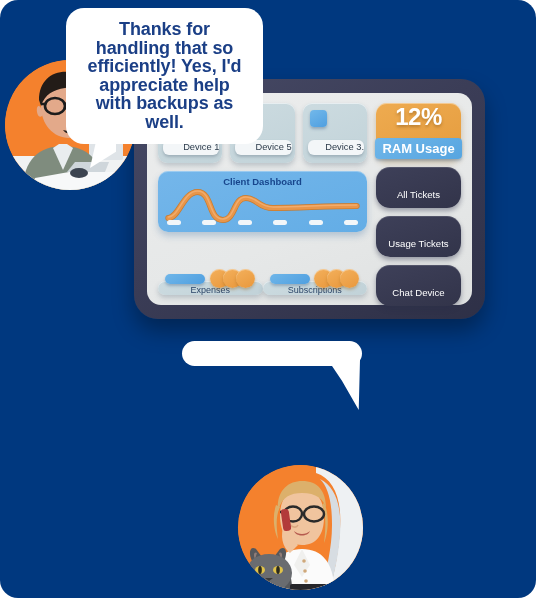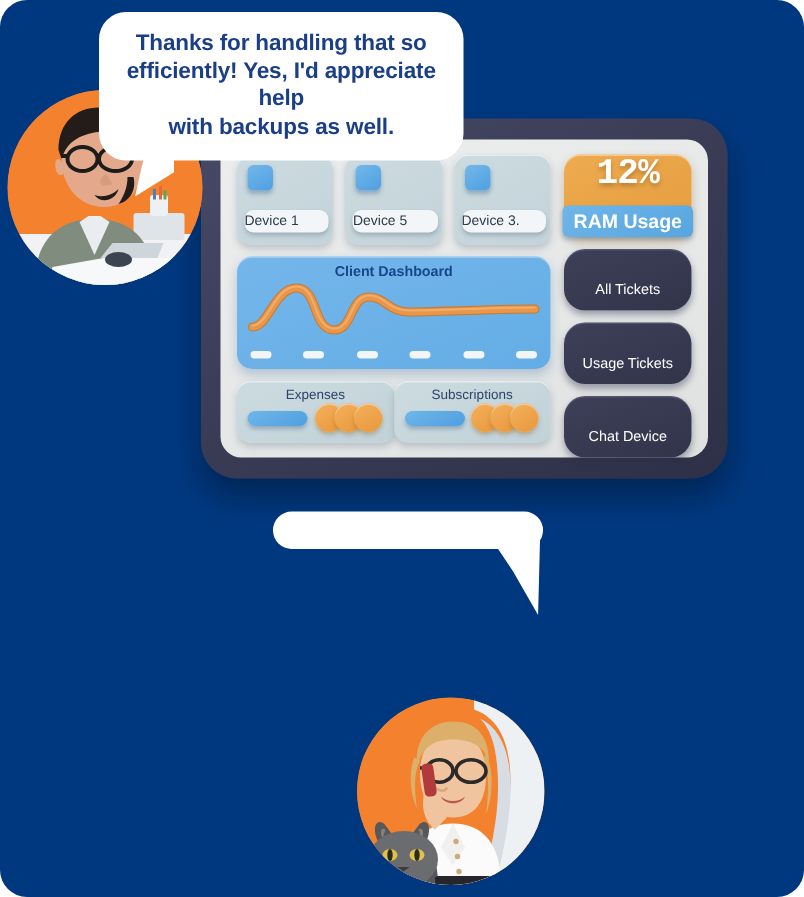--- a/index.html
+++ b/index.html
@@ -25,23 +25,23 @@
     border-radius: 16px;
     color: #1b3f86;
     font-weight: bold;
     text-align: center;
     letter-spacing: -0.1px;
   }
   .bubble-text { white-space: pre-line; }
 
   #bubble-top {
     left: 66px; top: 8px;
-    width: 243px;
+    width: 197px;
     padding: 12px 14px 13px;
-    font-size: 15px;
+    font-size: 18px;
     line-height: 18.5px;
     border-radius: 18px;
   }
   #bubble-top .tail {
     position: absolute;
     left: 24px; bottom: -24px;
     width: 26px; height: 30px;
     background: #ffffff;
     clip-path: polygon(100% 0%, 100% 46%, 0% 100%, 22% 16%);
   }
@@ -110,74 +110,73 @@
     background: linear-gradient(150deg, #72b8ea 0%, #4f9fe0 100%);
     border-radius: 4px;
     box-shadow: 0 2px 3px rgba(40,80,120,0.35);
   }
   .device-pill {
     position: absolute; left: 5px; bottom: 8px; right: 3px;
     background: #f3f6f8;
     border-radius: 6px;
     font-size: 9.3px;
     color: #2b3a4a;
-    text-align: left;
+    text-align: right;
     padding: 2.5px 0 3px;
     box-shadow: 0 2px 3px rgba(70,90,110,0.3);
     overflow: hidden;
     white-space: nowrap;
   }
 
   
   #ram-card {
     height: 86px;
     background: linear-gradient(155deg, #eeab50 0%, #e59c3e 100%);
     border-radius: 11px;
     box-shadow: 0 4px 7px rgba(150,100,30,0.33), inset 0 1px 0 rgba(255,255,255,0.4);
     display: flex; flex-direction: column;
     align-items: center; justify-content: center;
     gap: 7px;
   }
   #ram-value {
     font-size: 24px; font-weight: bold; color: #ffffff;
     text-shadow: 0 2px 3px rgba(140,90,25,0.5);
     letter-spacing: -0.5px;
-    font-family: Liberation Mono, monospace;
   }
   #ram-label {
     background: linear-gradient(150deg, #6fb6e9 0%, #57a5e0 100%);
     color: #ffffff; font-size: 13px; font-weight: bold;
     padding: 2.5px 7px 3.5px; border-radius: 4px;
     box-shadow: 0 2px 3px rgba(40,80,120,0.32);
     white-space: nowrap;
   }
 
   
   #chart-card {
-    height: 75px;
+    height: 61px;
     background: linear-gradient(160deg, #74b6ea 0%, #63ade6 100%);
     border-radius: 10px;
     position: relative;
     box-shadow: 0 4px 7px rgba(60,110,160,0.3), inset 0 1px 0 rgba(255,255,255,0.3);
     overflow: hidden;
   }
   #chart-title {
     position: absolute; top: 5px; left: 0; right: 0;
     text-align: center; font-size: 9.5px; font-weight: bold;
     color: #17458c;
   }
   #chart-svg { position: absolute; left: 0; top: 13px; width: 100%; height: 42px; }
   #chart-ticks {
     position: absolute; left: 9px; right: 9px; bottom: 7px;
     display: flex; justify-content: space-between;
   }
   .tick { width: 14px; height: 5px; background: #f2f6f9; border-radius: 3px; }
 
   
-  .money-row { display: flex; gap: 0; flex: 1; }
+  .money-row { display: flex; gap: 0; flex: 1; align-items: flex-end; }
   .money-card {
     flex: 1;
     background: linear-gradient(155deg, #ccdbe0 0%, #c1d2d8 100%);
     border-radius: 9px;
     box-shadow: 0 3px 5px rgba(90,110,125,0.3), inset 0 1px 0 rgba(255,255,255,0.5);
     position: relative;
     padding-top: 4px;
   }
   .money-title {
     text-align: center; font-size: 9px; color: #2b4568; font-weight: normal;

